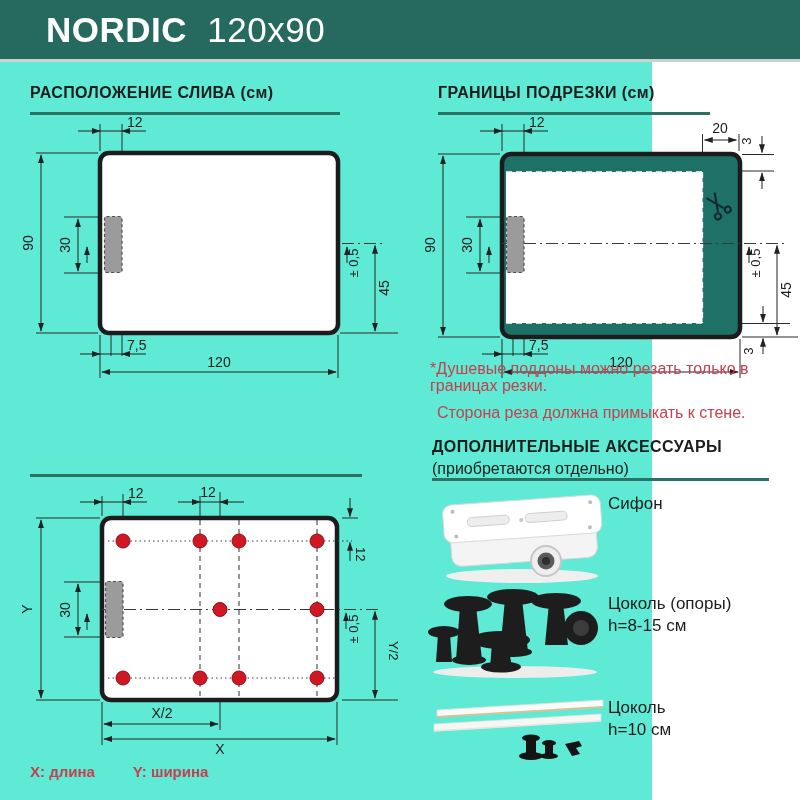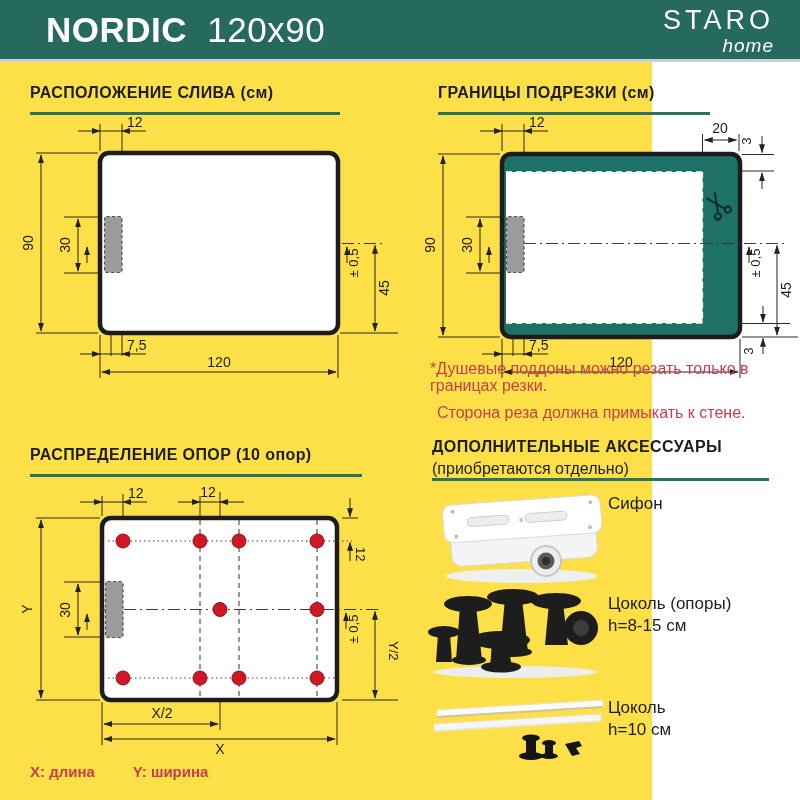--- a/index.html
+++ b/index.html
@@ -1,17 +1,17 @@
 <!DOCTYPE html>
 <html><head>
 <meta charset="utf-8">
 <style>
   html,body{margin:0;padding:0;width:800px;height:800px;overflow:hidden;background:#ffffff;
             font-family:"Liberation Sans", sans-serif;}
-  .page{position:relative;width:652px;height:800px;background:#fde047;}
+  .page{position:relative;width:652px;height:800px;background:#5eead4;}
   
   .hdr{position:absolute;left:0;top:0;width:800px;height:62px;background:#26695E;
        border-bottom:3px solid #c9d2cf;box-sizing:border-box;display:flex;align-items:center;}
   .hdr-title{margin-left:46px;color:#fff;font-size:35px;letter-spacing:.5px;white-space:nowrap;}
   .hdr-title .model{font-weight:800;}
   .hdr-title .size{font-weight:400;margin-left:10px;}
   .logo{position:absolute;right:26px;top:7px;text-align:right;color:#fff;line-height:1;}
   .logo .brand{font-size:27px;font-weight:300;letter-spacing:4px;}
   .logo .sub{font-size:19px;font-style:italic;margin-top:2px;letter-spacing:1px;}
   
@@ -35,33 +35,28 @@
 </head>
 <body>
 
 <div class="page">
 
   <div class="hdr">
     <div class="hdr-title">
       <span class="model">NORDIC</span>
       <span class="size">120x90</span>
     </div>
-    <div class="logo">
-      <div class="brand">STARO</div>
-      <div class="sub">home</div>
-    </div>
   </div>
 
   <div class="sec-title" style="left:30px;top:84px;">РАСПОЛОЖЕНИЕ СЛИВА (см)</div>
   <div class="rule" style="left:30px;top:112px;width:310px;"></div>
 
   <div class="sec-title" style="left:438px;top:84px;">ГРАНИЦЫ ПОДРЕЗКИ (см)</div>
   <div class="rule" style="left:438px;top:112px;width:272px;"></div>
 
-  <div class="sec-title" style="left:30px;top:446px;">РАСПРЕДЕЛЕНИЕ ОПОР (10 опор)</div>
   <div class="rule" style="left:30px;top:474px;width:332px;"></div>
 
   <div class="sec-title" style="left:432px;top:438px;">ДОПОЛНИТЕЛЬНЫЕ АКСЕССУАРЫ</div>
   <div class="sec-sub" style="left:432px;top:460px;">(приобретаются отдельно)</div>
   <div class="rule" style="left:432px;top:478px;width:337px;"></div>
 
   <svg style="left:20px;top:118px;" width="385" height="272" viewBox="20 118 385 272">
     <defs>
       <marker id="a1" viewBox="0 0 12 12" refX="11" refY="6" markerWidth="9" markerHeight="9" orient="auto-start-reverse">
         <path d="M0,2 L12,6 L0,10 z" fill="#222"></path>

